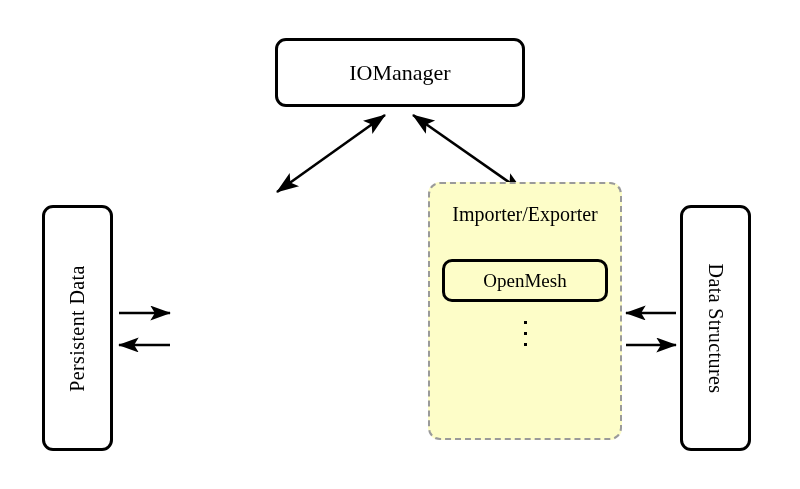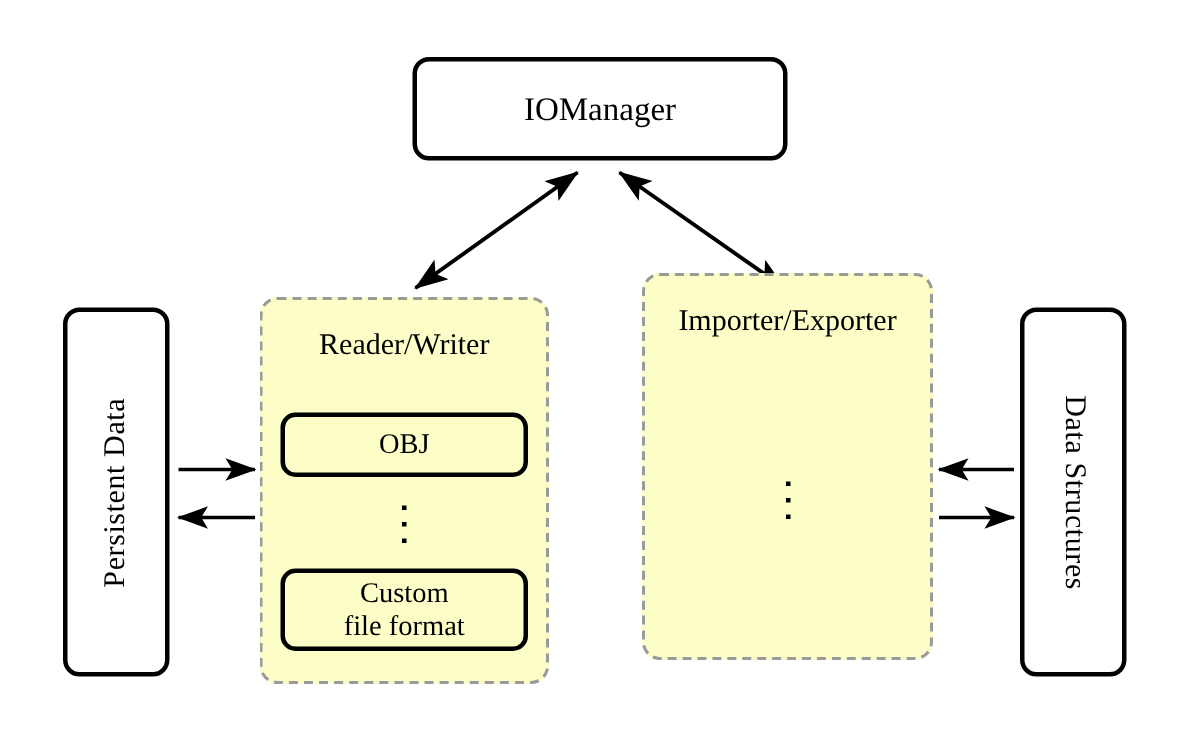--- a/index.html
+++ b/index.html
@@ -197,46 +197,29 @@
   </div>
 
   <div class="node vnode" id="persistent-data">
     <span class="vtext">Persistent Data</span>
   </div>
 
   <div class="node vnode" id="data-structures">
     <span class="vtext">Data Structures</span>
   </div>
 
-  <div class="group" id="group-readerwriter">
-    <div class="group-title">Reader/Writer</div>
+
+  <div class="group" id="group-importerexporter">
+    <div class="group-title">Importer/Exporter</div>
 
     <div class="item item-top">
-      <span>OBJ</span>
+      <span>OpenMesh</span>
     </div>
 
     <div class="vdots">
       <i></i>
         <i></i>
         <i></i>
     </div>
 
-    <div class="item item-bottom">
-      <span>
-        <span>Custom</span><br>
-        <span>file format</span>
-      </span>
-    </div>
-  </div>
-
-  <div class="group" id="group-importerexporter">
-    <div class="group-title">Importer/Exporter</div>
-
-
-    <div class="vdots">
-      <i></i>
-        <i></i>
-        <i></i>
-    </div>
-
   </div>
 
 </div>
 
 </body></html>

